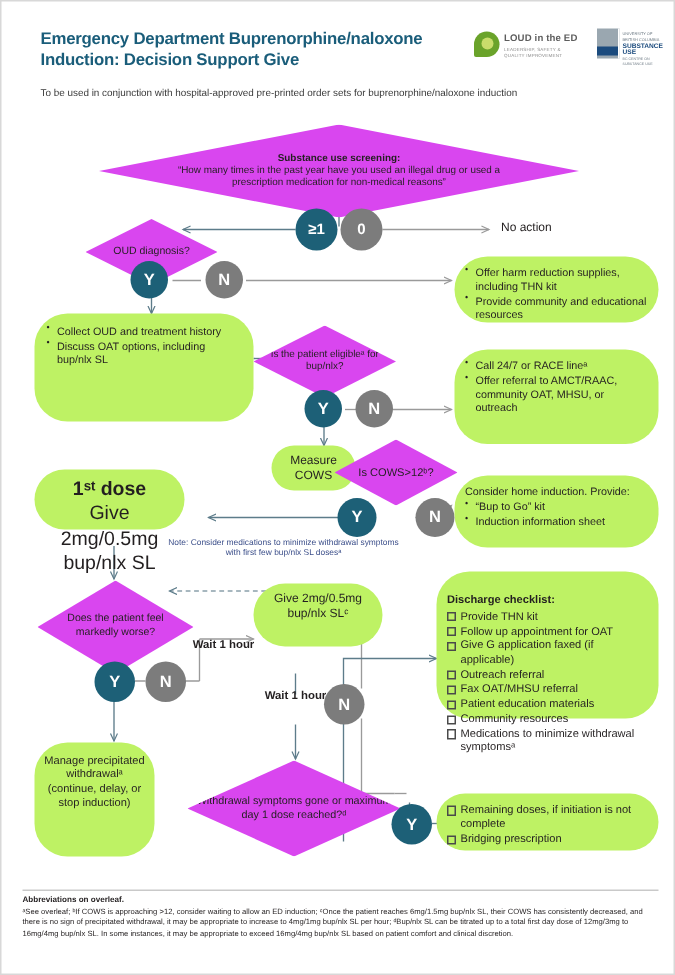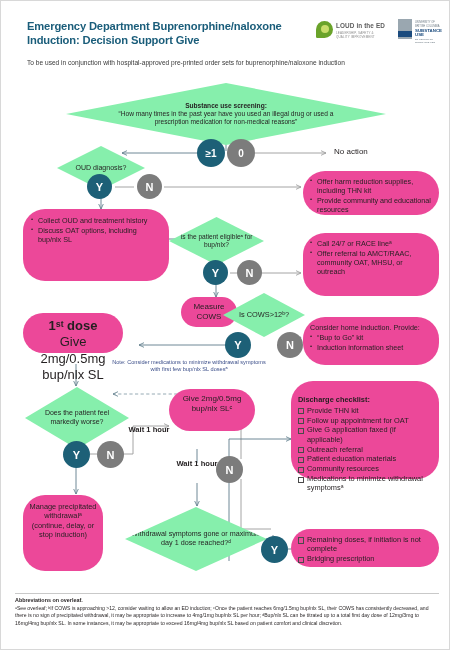--- a/index.html
+++ b/index.html
@@ -63,31 +63,31 @@
   .logo-ubc .t1 { font-size: 2.6px; color: #6d7a84; line-height: 1.45; padding-top: 2px; }
   .logo-ubc .t2 { font-size: 4.4px; color: #1b4b7e; font-weight: bold; line-height: 1.1; }
   .logo-ubc .t3 { font-size: 2.4px; color: #6d7a84; line-height: 1.3; }
 
   
   #wires { position: absolute; left: 0; top: 0; width: 450px; height: 650px; }
 
   
   .diamond {
     position: absolute;
-    background: #86efac;
+    background: #d946ef;
     display: flex; align-items: center; justify-content: center;
     text-align: center;
     clip-path: polygon(50% 0%, 100% 50%, 50% 100%, 0% 50%);
     -webkit-clip-path: polygon(50% 0%, 100% 50%, 50% 100%, 0% 50%);
   }
   .diamond .dtxt { padding: 0 6px; line-height: 1.22; }
 
   .gbox {
     position: absolute;
-    background: #ec4899;
+    background: #bef264;
     line-height: 1.26;
     border-radius: 22px;
   }
   .gbox.center { text-align: center; }
 
   .node {
     position: absolute;
     border-radius: 50%;
     color: #fff; font-weight: bold;
     display: flex; align-items: center; justify-content: center;
@@ -338,20 +338,21 @@
     <span>Y</span>
   </div>
 
   <div class="gbox" style="left:290px; top:380px; width:148px; height:98px; padding:14px 7px; font-size:7.4px;">
     <b>Discharge checklist:</b>
     <ul class="chk" style="margin-top:1.5px;">
       <li>Provide THN kit</li>
       <li>Follow up appointment for OAT</li>
       <li>Give G application faxed (if applicable)</li>
       <li>Outreach referral</li>
+      <li>Fax OAT/MHSU referral</li>
       <li>Patient education materials</li>
       <li>Community resources</li>
       <li>Medications to minimize withdrawal symptomsᵃ</li>
     </ul>
   </div>
 
   <div class="gbox" style="left:290px; top:528px; width:148px; height:38px; padding:6px 7px; font-size:7.4px;">
     <ul class="chk">
       <li>Remaining doses, if initiation is not complete</li>
       <li>Bridging prescription</li>

